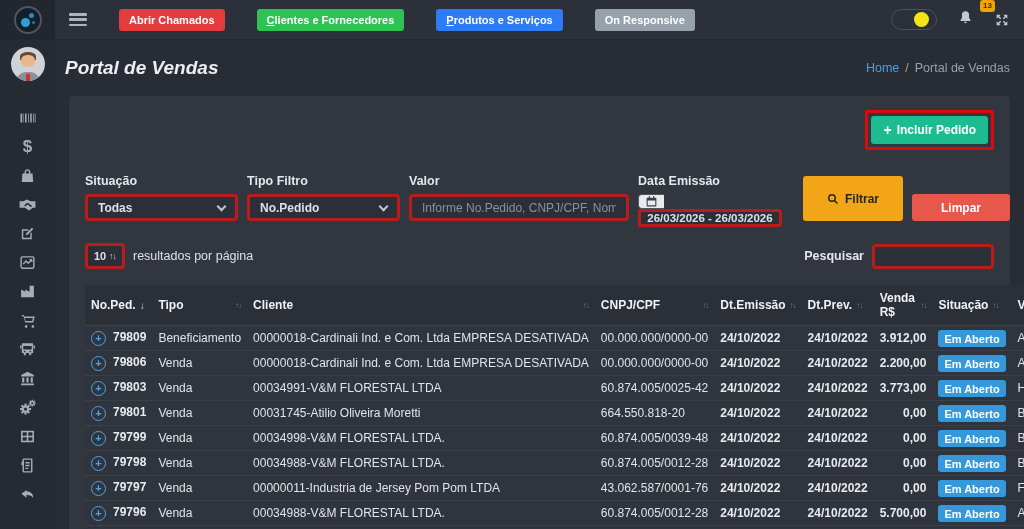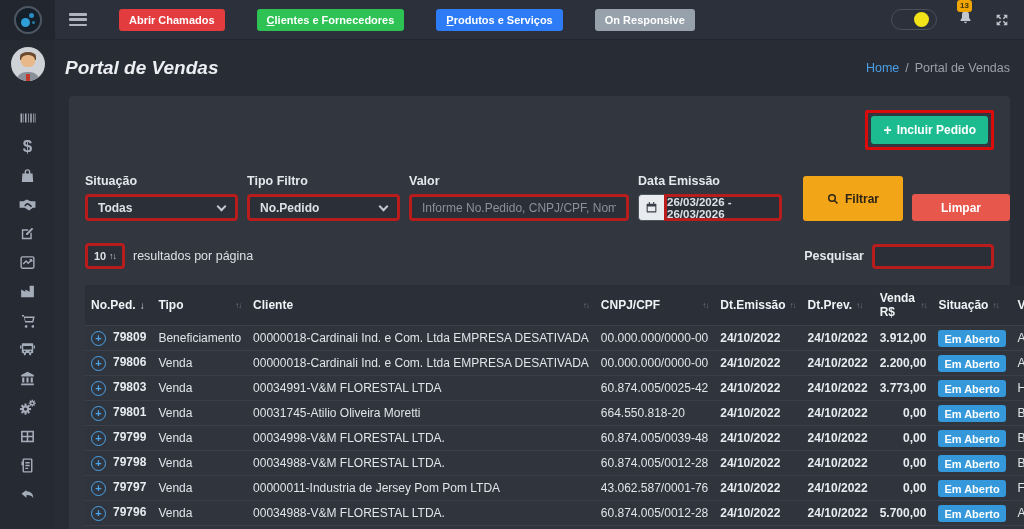--- a/index.html
+++ b/index.html
@@ -31,21 +31,21 @@
   
   .navbar { height:40px; flex:0 0 40px; background:#2b303a; display:flex; align-items:center; padding:0 14px; border-bottom:1px solid rgba(0,0,0,.18); }
   .hamburger { width:18px; height:13px; display:flex; flex-direction:column; justify-content:space-between; cursor:pointer; margin-right:32px; }
   .hamburger i { height:2.5px; background:#aeb4bf; border-radius:1px; }
   .nav-btn { color:#fff; font-size:11px; font-weight:bold; padding:5px 10px; border-radius:3px; margin-right:32px; cursor:pointer; white-space:nowrap; }
   .nav-btn u { text-decoration:underline; }
   .nav-right { margin-left:auto; display:flex; align-items:center; gap:20px; }
   .toggle { width:46px; height:21px; border:1px solid #4a515c; border-radius:11px; position:relative; cursor:pointer; }
   .toggle .knob { position:absolute; top:2px; left:22px; width:15px; height:15px; border-radius:50%; background:#f2e418; }
   .bell-wrap { position:relative; cursor:pointer; }
-  .bell-badge { position:absolute; top:-9px; left:0; background:#f0a504; color:#41330a; font-size:8px; font-weight:bold; padding:2px 3px; border-radius:3px; line-height:1; }
+  .bell-badge { position:absolute; top:-9px; left:23px; background:#f0a504; color:#41330a; font-size:8px; font-weight:bold; padding:2px 3px; border-radius:3px; line-height:1; }
   .icon-btn { cursor:pointer; display:flex; }
 
   
   .page-header { height:56px; flex:0 0 56px; display:flex; align-items:center; padding:0 14px 0 10px; }
   .page-title { font-size:19px; font-weight:bold; font-style:italic; color:#eceef1; }
   .breadcrumb { margin-left:auto; font-size:12.5px; color:#9aa0a8; display:flex; gap:6px; align-items:center; }
   .breadcrumb .home { color:#4a9fe8; cursor:pointer; }
 
   
   .card { margin:0 14px; background:#31363f; border-radius:4px; padding:14px 16px 0 16px; flex:1; }
@@ -59,21 +59,21 @@
   .filters { display:flex; gap:9px; margin-top:24px; align-items:flex-end; }
   .f-group { display:flex; flex-direction:column; }
   .f-label { font-size:12.5px; font-weight:bold; color:#e4e7ec; margin-bottom:6px; }
   .control { height:27px; background:#2a2f38; border:3px solid #b91c1c; border-radius:4px; color:#dde0e5; font-size:12px; }
   .select { display:flex; align-items:center; padding:0 10px; cursor:pointer; font-weight:bold; }
   .select .chev { margin-left:auto; border:solid #c3c8cf; border-width:0 2px 2px 0; padding:2.5px; transform:rotate(45deg); margin-top:-3px; }
   .w-sit { width:153px; } .w-tipo { width:153px; }
   .input { padding:0 10px; width:220px; }
   .input::placeholder { color:#8a919c; }
   input.control { outline:none; }
-  .date-group { display:flex; height:27px; width:144px; }
+  .date-group { display:flex; height:27px; width:144px;flex-direction:column; }
   .date-addon { width:26px; background:#e9ecef; border:1px solid #4d545e; border-right:none; border-radius:4px 0 0 4px; display:flex; align-items:center; justify-content:center; cursor:pointer; }
   .date-value { flex:1; display:flex; align-items:center; justify-content:center; font-size:11.5px; font-weight:bold; border-radius:0 4px 4px 0; }
   .btn-filtrar { background:#f2a516; color:#2b2417; font-size:12px; width:100px; height:45px; display:flex; align-items:center; justify-content:center; gap:6px; }
   .btn-limpar { background:#e8574c; color:#fff; font-size:12px; width:98px; height:27px; margin-left:auto; }
 
   
   .list-controls { display:flex; align-items:center; margin-top:22px; font-size:12.5px; }
   .pagesize { width:40px; height:26px; padding:0 6px; font-size:11px; }
   .pagesize .arrows { margin-left:auto; font-size:9px; letter-spacing:-1px; color:#c3c8cf; }
   .results-label { margin-left:8px; color:#dde0e5; }

